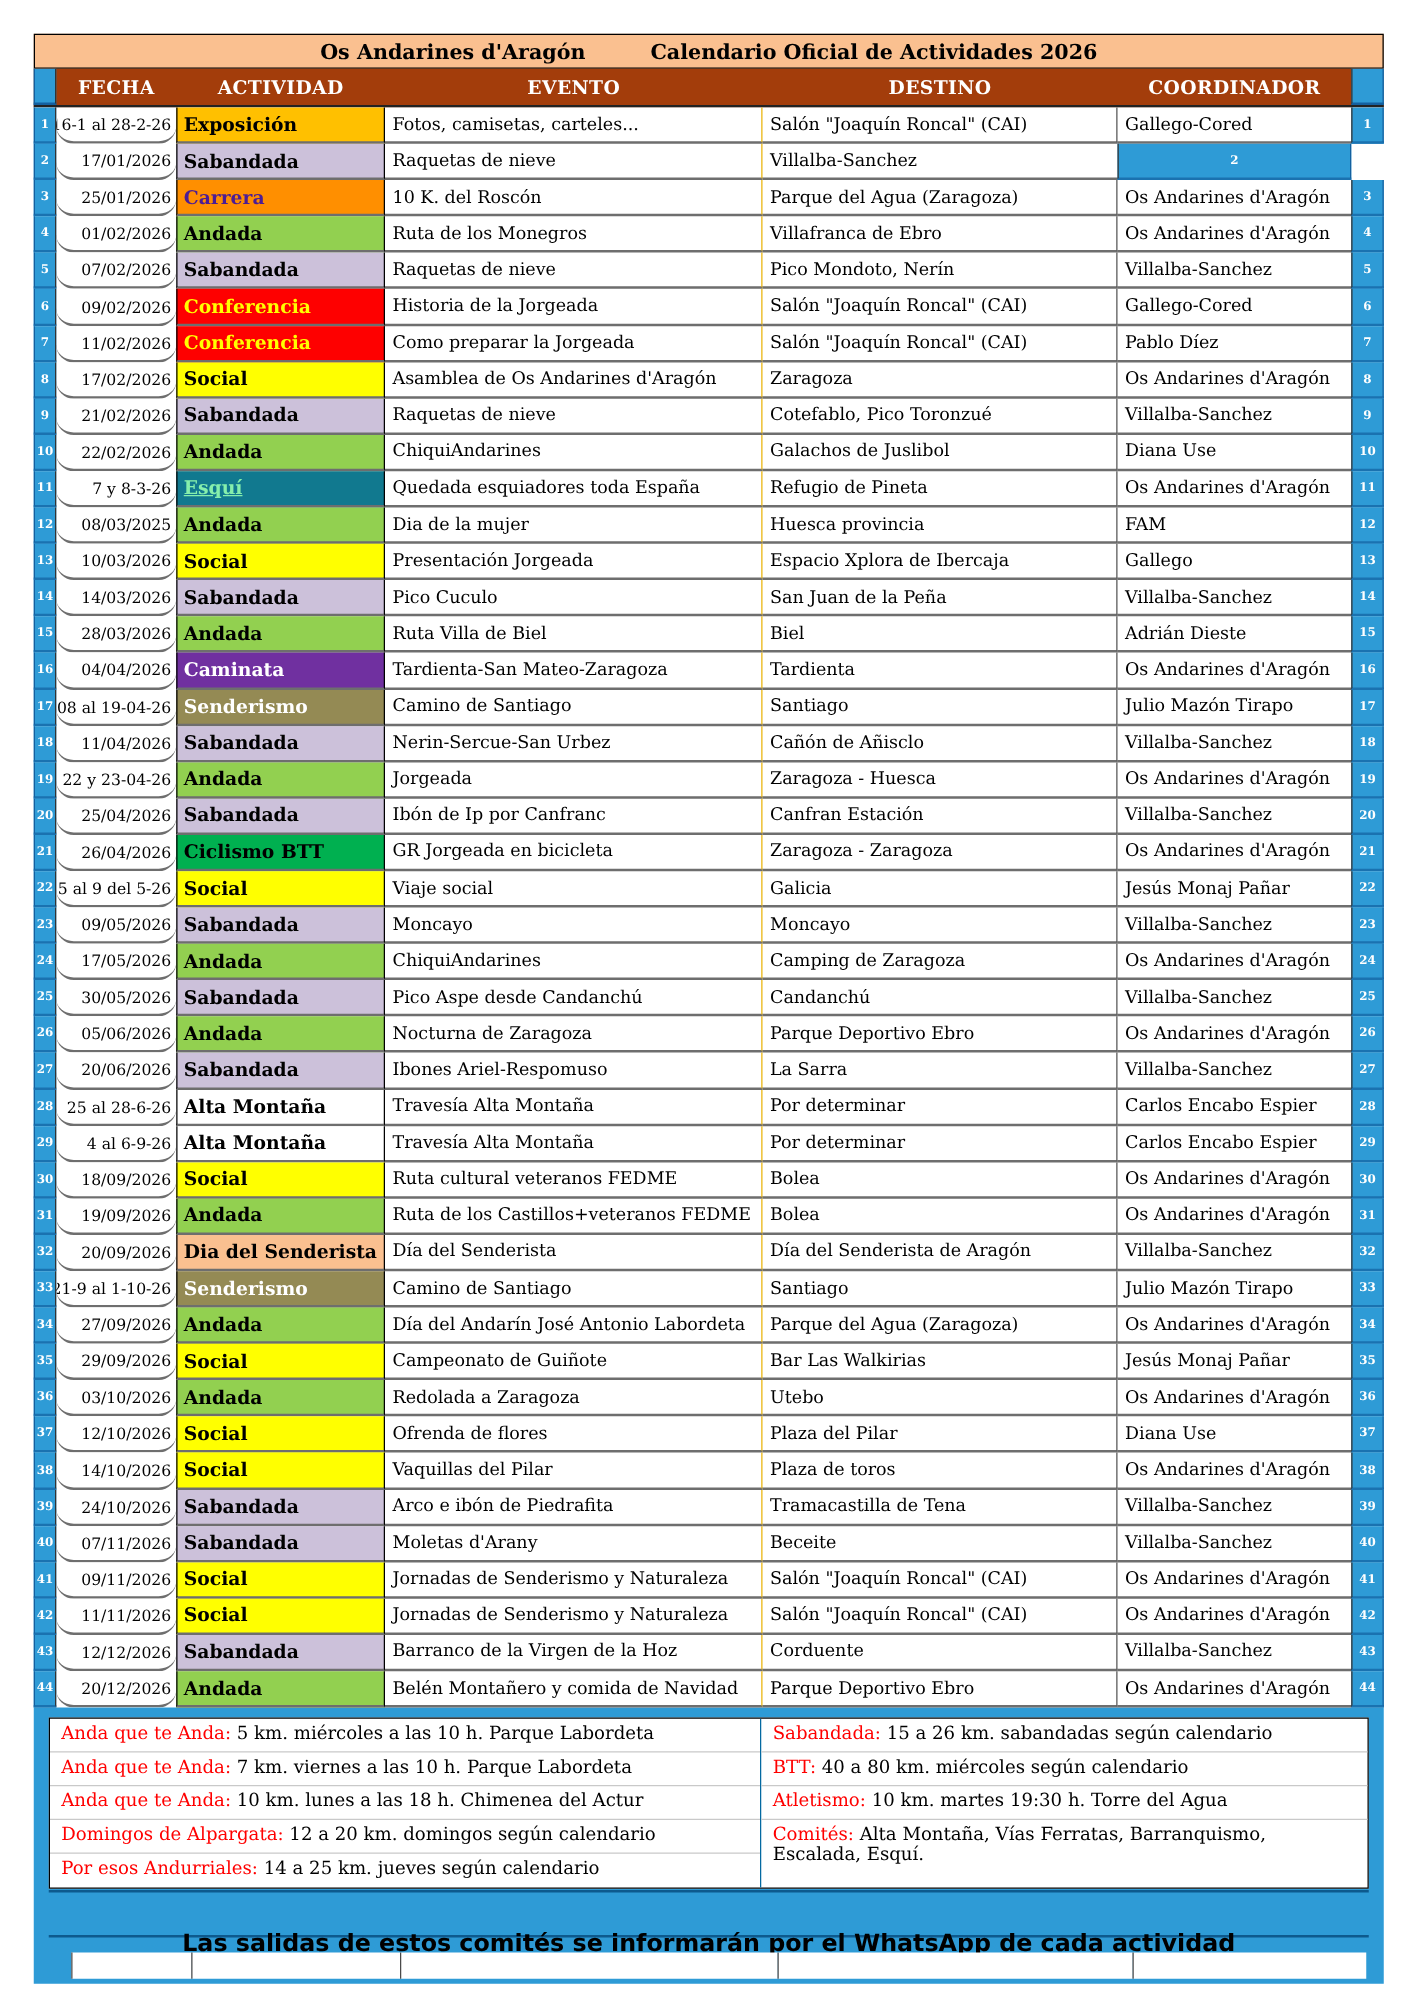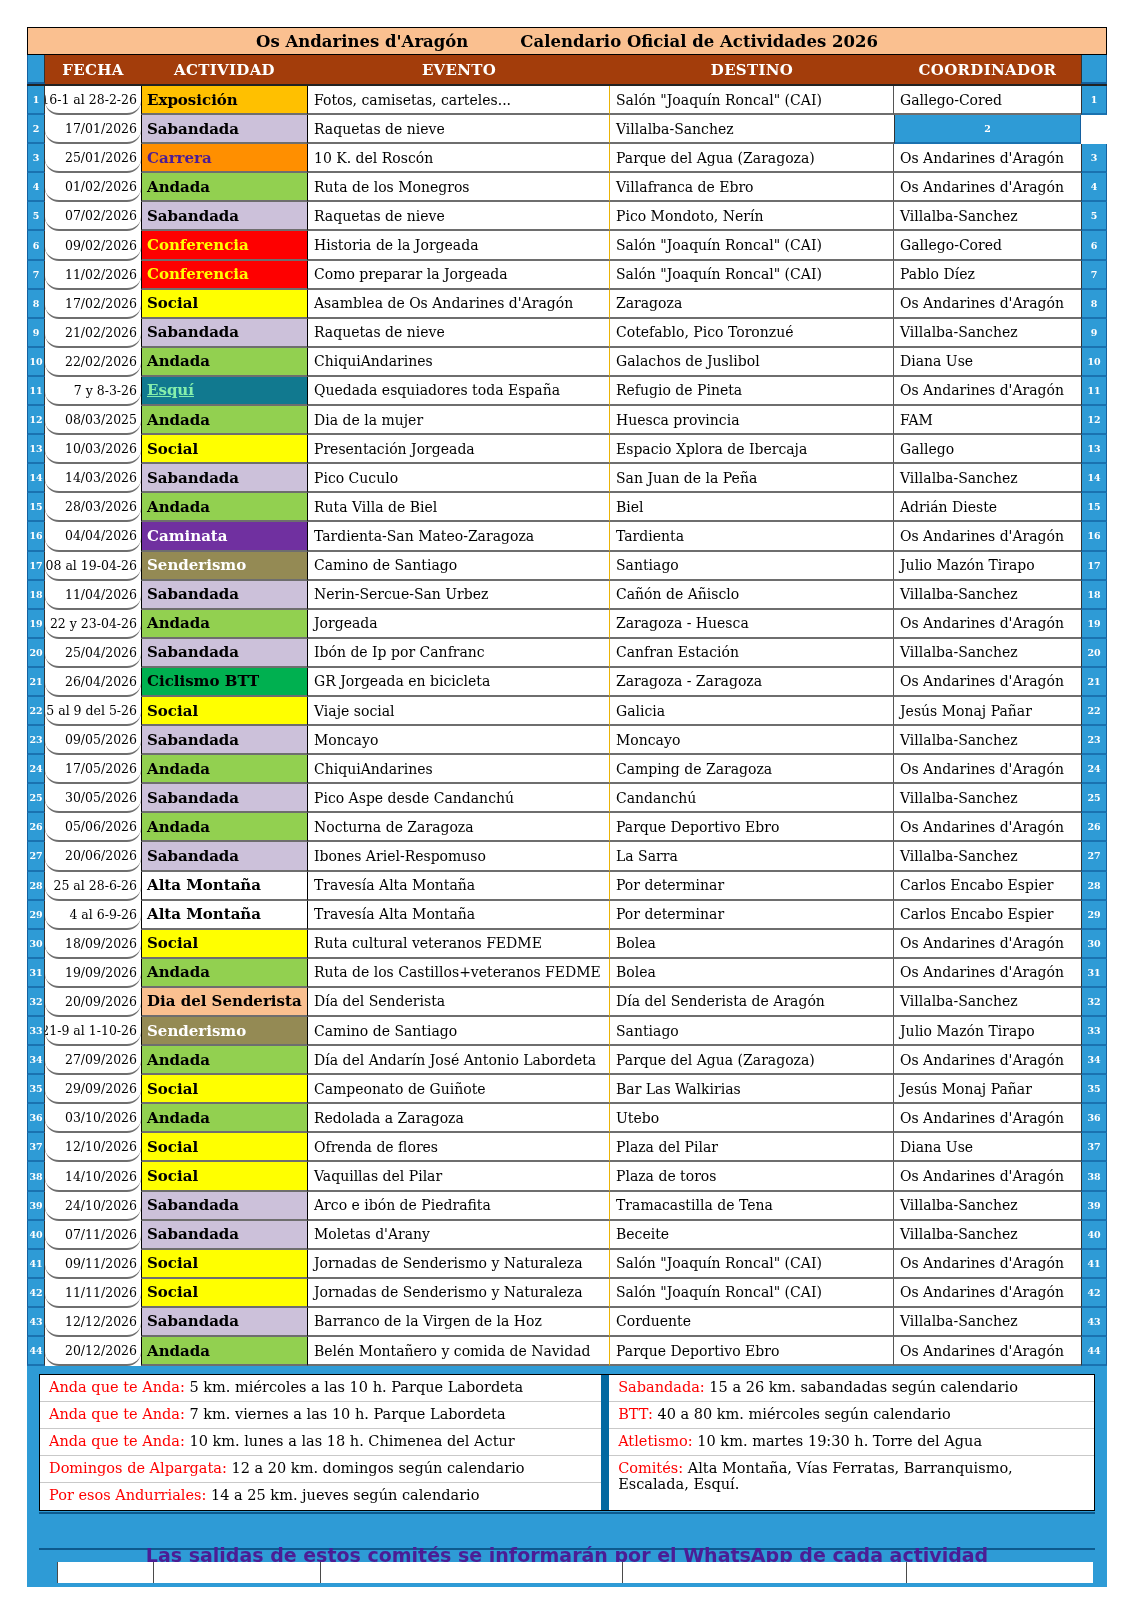--- a/index.html
+++ b/index.html
@@ -22,27 +22,27 @@
   .fecha{justify-content:flex-end;padding-right:4px;font-size:12.5px;border-radius:14px;}
   .act{font-weight:bold;font-size:15px;padding-left:5px;border-left:1px solid #000;border-right:1px solid #000;}
   .ev,.dest,.coord{padding-left:6px;}
   .ev{border-right:1px solid #eab308;}
   .dest{border-right:1px solid #555;}
 
   
   .bottom-panel{background:#2E9BD6;padding:8px 12px 4px 12px;box-sizing:border-box;}
   .legend-box{background:#fff;border:1px solid #000;display:flex;}
   .legend-col{display:flex;flex-direction:column;}
-  .legend-left{width:54%;border-right:8px solid #0369a1;box-sizing:border-box;}
+  .legend-left{width:54%;border-right:1px solid #0369a1;box-sizing:border-box;}
   .legend-right{width:46%;}
   .legend-item{min-height:27px;padding:4px 8px 0 9px;font-size:14.5px;border-bottom:1px solid #c9c9c9;box-sizing:border-box;color:#000;}
   .legend-col .legend-item:last-child{border-bottom:none;flex:1;}
   .legend-label{color:#FF0000;}
   .footer-band{height:34px;margin-top:1px;display:flex;align-items:center;justify-content:center;border-top:2px solid #0d5a8e;border-bottom:2px solid #0d5a8e;}
-  .footer-text{color:#4c1d95;font-family:"DejaVu Sans","Liberation Sans",sans-serif;font-weight:bold;font-size:19px;margin-top:48px;}
+  .footer-text{color:#000000;font-family:"DejaVu Sans","Liberation Sans",sans-serif;font-weight:bold;font-size:19px;margin-top:48px;}
   .partial{margin-top:12px;height:21px;}
   .partial .pcell{background:#fff;border-left:1px solid #4a4a4a;}
   .partial .pcell:last-of-type{border-right:1px solid #4a4a4a;}
   .partial .pgap{background:transparent;}
 </style>
 </head>
 <body>
 
 <div class="page">
 

